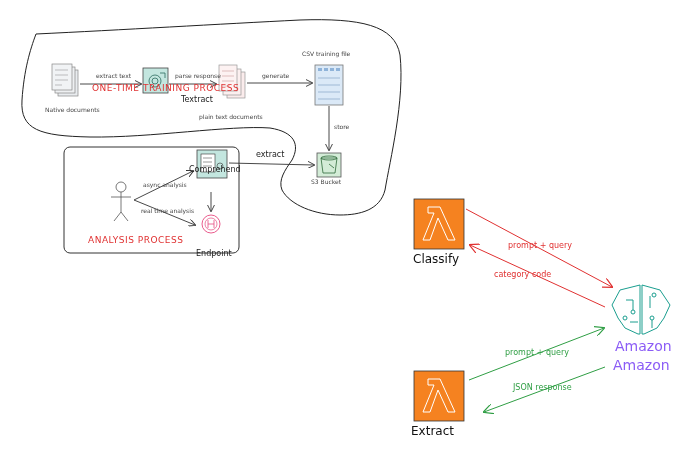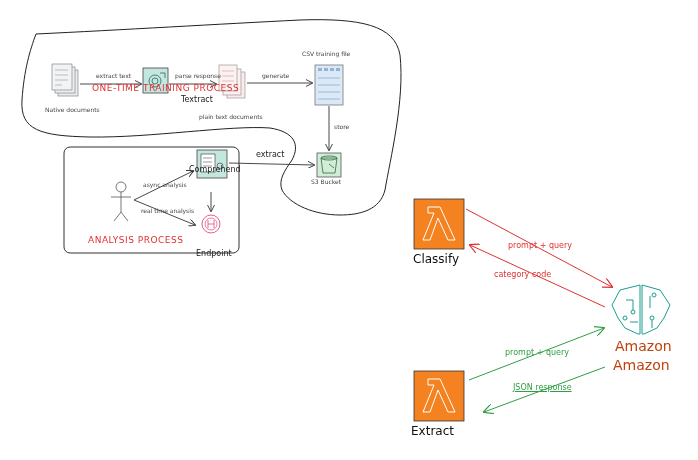--- a/index.html
+++ b/index.html
@@ -3,21 +3,21 @@
 <meta charset="utf-8">
 <style>
   html,body{margin:0;padding:0;background:#ffffff;}
   body{width:698px;height:460px;position:relative;overflow:hidden;font-family:"DejaVu Sans",sans-serif;}
   svg{position:absolute;left:0;top:0;}
   .lbl{position:absolute;white-space:nowrap;font-family:"DejaVu Sans",sans-serif;color:#333;}
   .tiny{font-size:6px;color:#444;}
   .small{font-size:8px;color:#222;}
   .red-title{font-size:9px;color:#e03131;letter-spacing:0.5px;}
   .big{font-size:12px;color:#111;}
-  .huge{font-size:14px;color:#c2410c;}
+  .huge{font-size:14px;color:#8b5cf6;}
   .red-edge{font-size:8px;color:#e03131;}
   .green-edge{font-size:8px;color:#2f9e44;}
 </style>
 </head>
 <body>
 
 <svg width="698" height="460" viewBox="0 0 698 460">
   <defs>
     <marker id="arrBlack" markerWidth="8" markerHeight="8" refX="7" refY="4" orient="auto">
       <path d="M0,0 L8,4 L0,8" fill="none" stroke="#333" stroke-width="1"></path>
@@ -164,13 +164,13 @@
 <div class="lbl red-title" style="left:72px;top:235px;margin-left:16px;">ANALYSIS PROCESS</div>
 
 <div class="lbl big" style="left:413px;top:252px;">Classify</div>
 <div class="lbl big" style="left:411px;top:424px;">Extract</div>
 <div class="lbl huge" style="left:615px;top:338px;">Amazon</div>
 <div class="lbl huge" style="left:613px;top:357px;">Amazon</div>
 
 <div class="lbl red-edge" style="left:508px;top:241px;">prompt + query</div>
 <div class="lbl red-edge" style="left:494px;top:270px;">category code</div>
 <div class="lbl green-edge" style="left:505px;top:348px;">prompt + query</div>
-<div class="lbl green-edge" style="left:513px;top:383px;text-decoration:underline;">JSON response</div>
+<div class="lbl green-edge" style="left:513px;top:383px;">JSON response</div>
 
 </body></html>

